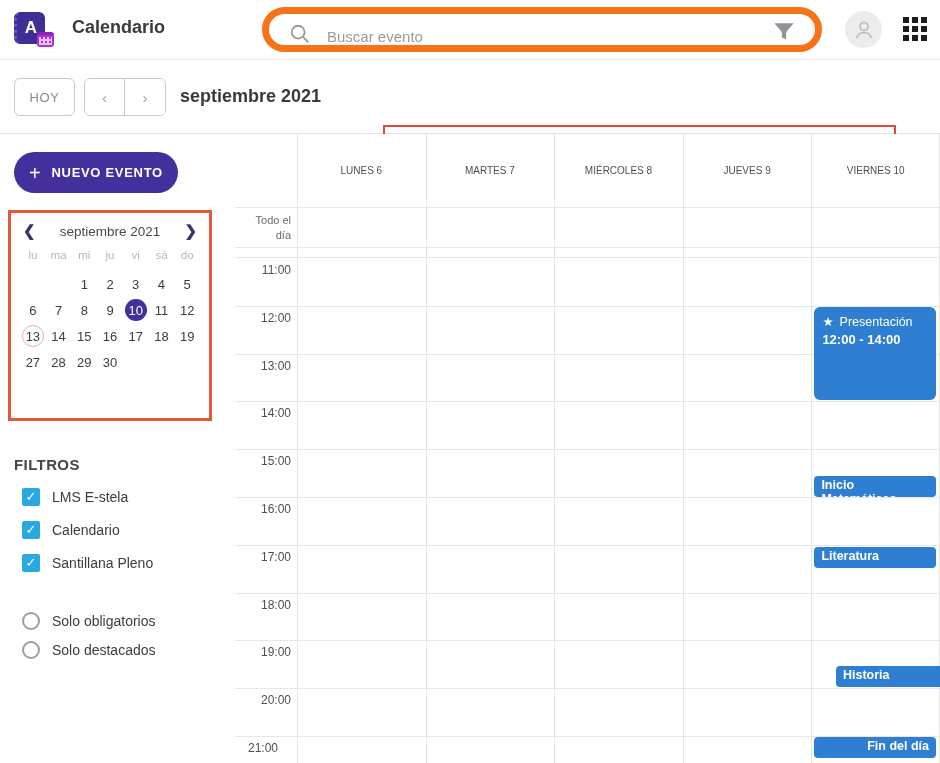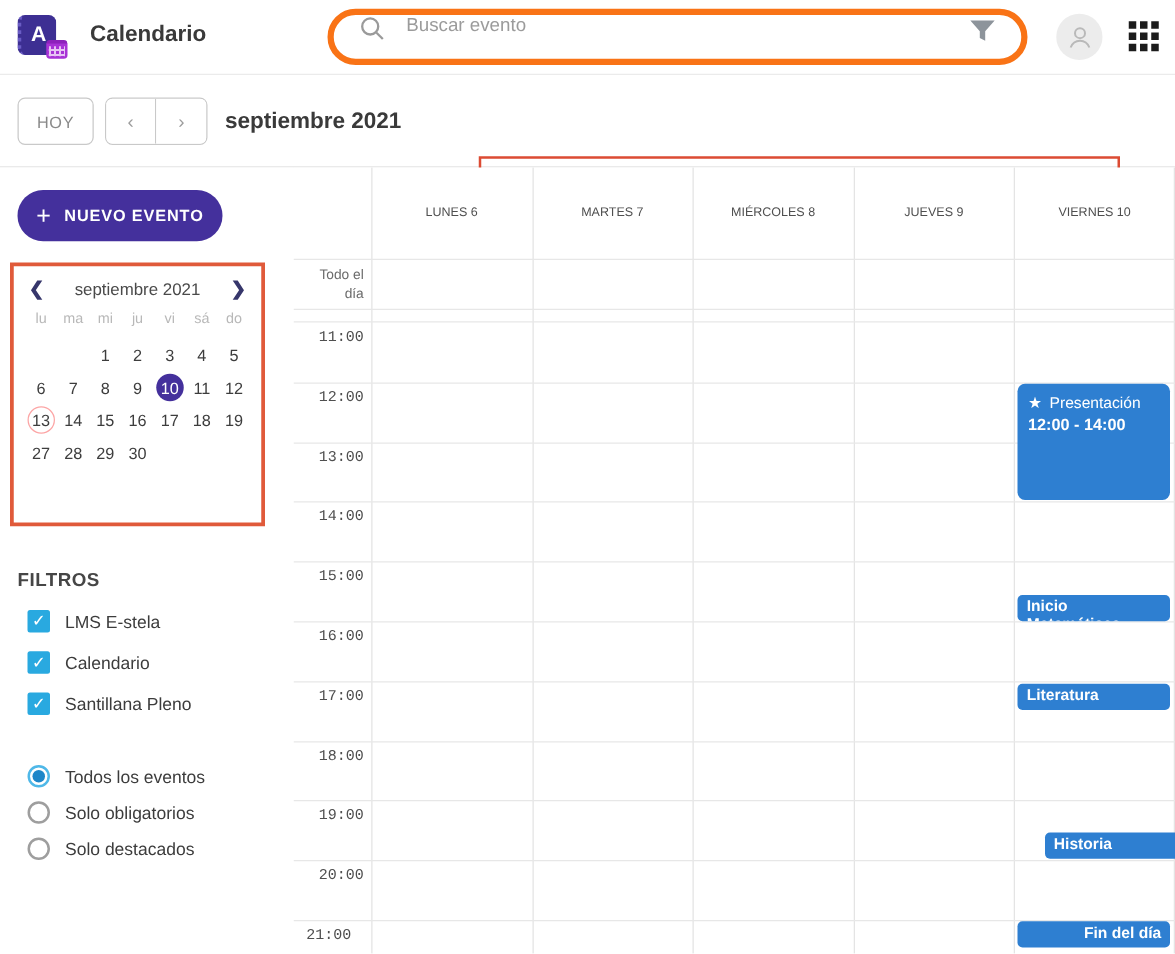--- a/index.html
+++ b/index.html
@@ -8,21 +8,21 @@
   .page { position:relative; width:940px; height:763px; background:#fff; overflow:hidden; }
 
   
   .topbar { position:absolute; left:0; top:0; width:940px; height:60px; background:#fff; border-bottom:1px solid #ebebeb; }
   .logo { position:absolute; left:14px; top:11px; width:36px; height:36px; }
   .logo-book { position:absolute; left:0; top:1px; width:31px; height:32px; background:#3d2f93; border-radius:6px; color:#fff; font-weight:bold; font-size:17px; display:flex; align-items:center; justify-content:center; border-left:3px dotted #6a5cc4; }
   .logo-cal { position:absolute; right:-4px; bottom:0; width:17px; height:15px; background:#a832d6; border-radius:3px; border-top:3px solid #8d21bb; }
   .logo-cal::after{ content:""; position:absolute; left:2px; top:2px; right:2px; bottom:2px;
     background:repeating-linear-gradient(90deg,#e7c1f4 0 2px,transparent 2px 4px), repeating-linear-gradient(0deg,#e7c1f4 0 2px,transparent 2px 4px); }
   .app-title { position:absolute; left:72px; top:17px; font-size:18px; font-weight:bold; color:#3a3a3a; }
-  .search-pill { position:absolute; left:262px; top:7px; width:560px; height:45px; border:5px solid #f97316; border-radius:23px; background:#fff; display:flex; align-items:flex-start; }
+  .search-pill { position:absolute; left:262px; top:7px; width:560px; height:45px; border:7px solid #f97316; border-radius:23px; background:#fff; display:flex; align-items:flex-end; }
   .search-icon { margin-left:20px; width:22px; height:22px; flex:0 0 auto; }
   .search-input { border:none; outline:none; background:transparent; margin-left:16px; flex:1; font-size:15px; color:#555; font-family:"Liberation Sans",sans-serif; }
   .search-input::placeholder { color:#9b9b9b; }
   .funnel-btn { margin-right:18px; width:26px; height:26px; border:none; background:transparent; cursor:pointer; }
   .avatar { position:absolute; left:845px; top:11px; width:37px; height:37px; border-radius:50%; background:#ececec; display:flex; align-items:center; justify-content:center; }
   .grid-btn { position:absolute; left:903px; top:17px; width:26px; height:26px; background:transparent; border:none; display:grid; grid-template-columns:repeat(3,6px); grid-template-rows:repeat(3,6px); gap:3px; cursor:pointer; }
   .grid-btn span { background:#1c1c1c; width:6px; height:6px; }
 
   
   .toolbar { position:absolute; left:0; top:60px; width:940px; height:74px; border-bottom:1px solid #e3e3e3; background:#fff; }
@@ -65,21 +65,21 @@
   .radio.on { border-color:#4fb8e8; }
   .radio.on i { width:10px; height:10px; border-radius:50%; background:#1d86c8; }
   .radio-label { margin-left:12px; font-size:14px; color:#3c3c3c; }
 
   
   .calendar { position:absolute; left:235px; top:134px; width:705px; height:629px; background:#fff; }
   .vline { position:absolute; top:0; bottom:0; width:1px; background:#e4e4e4; }
   .hline { position:absolute; left:0; width:705px; height:1px; background:#e7e7e7; }
   .day-head { position:absolute; top:0; height:73px; display:flex; align-items:center; justify-content:center; font-size:10px; color:#4f4f4f; }
   .allday-label { position:absolute; left:0; top:79px; width:56px; text-align:right; font-size:11px; color:#6b6b6b; line-height:1.35; }
-  .hour-label { position:absolute; text-align:right; width:56px; font-size:12px; color:#4f4f4f;font-family:Liberation Mono, monospace; }
+  .hour-label { position:absolute; text-align:right; width:56px; font-size:12px; color:#4f4f4f; }
   .event { position:absolute; background:#2e7fd1; color:#fff; overflow:hidden; cursor:pointer; }
   .event.big { border-radius:6px; padding:7px 8px; }
   .event.small { border-radius:4px; padding:2px 7px; font-size:12.5px; font-weight:bold; }
   .event-title-row { font-size:12.5px; display:flex; align-items:center; gap:6px; }
   .event-time { font-size:13px; font-weight:bold; margin-top:3px; }
 </style>
 </head>
 <body>
 
 <div class="page">
@@ -268,26 +268,20 @@
         <div class="filter-row">
           <span class="checkbox">✓</span>
           <span class="filter-label">Calendario</span>
         </div>
         <div class="filter-row">
           <span class="checkbox">✓</span>
           <span class="filter-label">Santillana Pleno</span>
         </div>
       </div>
     <div class="radio-list" id="radios">
-        <div class="radio-row">
-          <span class="radio on">
-            <i></i>
-          </span>
-          <span class="radio-label">Todos los eventos</span>
-        </div>
         <div class="radio-row">
           <span class="radio"></span>
           <span class="radio-label">Solo obligatorios</span>
         </div>
         <div class="radio-row">
           <span class="radio"></span>
           <span class="radio-label">Solo destacados</span>
         </div>
       </div>
   </aside>

